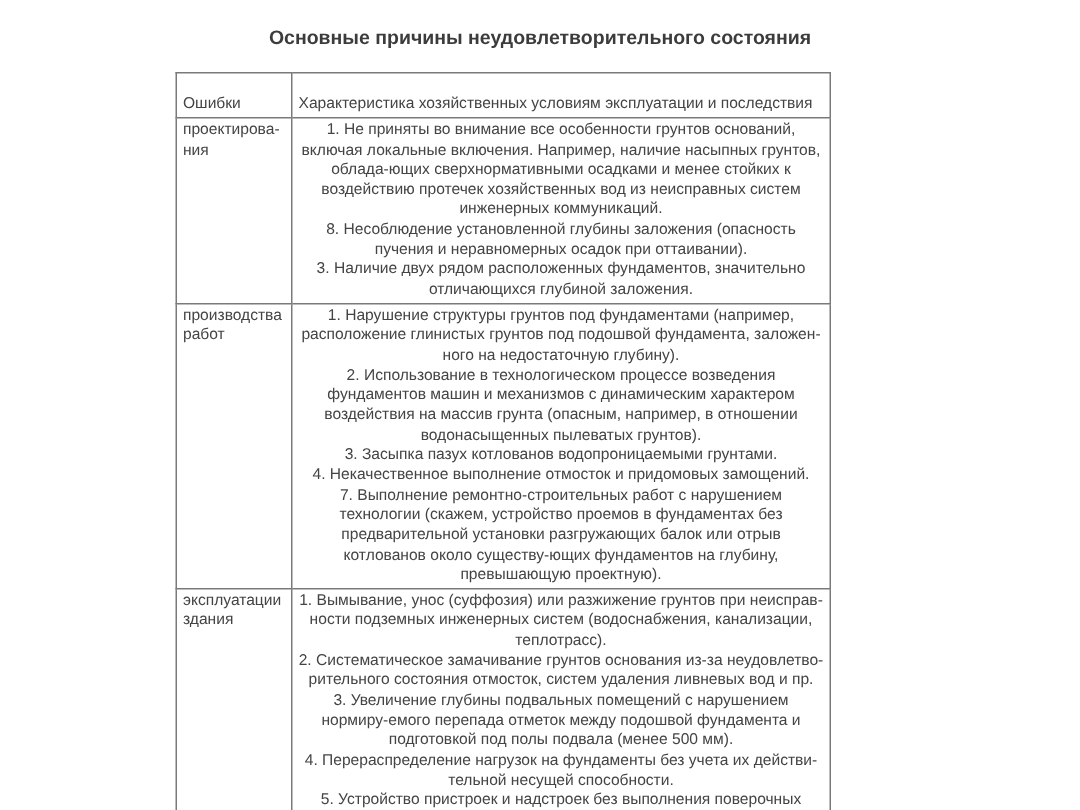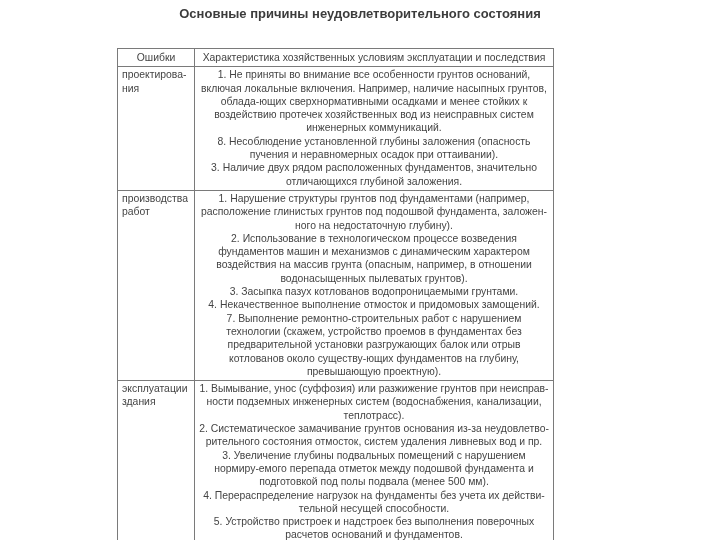--- a/index.html
+++ b/index.html
@@ -1,31 +1,31 @@
 <!DOCTYPE html>
 <html><head>
 <meta charset="utf-8">
 <style>
   html, body { margin: 0; padding: 0; }
   body {
     width: 720px; height: 540px; background: #ffffff; position: relative; overflow: hidden;
     font-family: "Liberation Sans", "DejaVu Sans", sans-serif; color: #3a3a3a;
   }
   .title {
-    position: absolute; left: 150px; width: 420px; top: 6px;
+    position: absolute; left: 150px; width: 420px; top: 17px;
     text-align: center; font-weight: bold; font-size: 13px; line-height: 16px; color: #3c3c3c;
   }
   table.grid {
     position: absolute; left: 117px; top: 48px; width: 437px;
     border-collapse: collapse; font-size: 10.4px; line-height: 13.3px; color: #444;
   }
   table.grid td, table.grid th {
     border: 1px solid #7a7a7a; vertical-align: top; padding: 1px 4px 2px 4px; font-weight: normal;
   }
-  table.grid th { text-align: center; padding-top: 2px; padding-bottom: 2px; }
+  table.grid th { text-align: left; padding-top: 14px; padding-bottom: 2px; }
   table.grid td.c1, table.grid th.c1 { width: 68px; }
   table.grid tr.last td { border-bottom: 1px solid #bdbdbd; }
   table.grid tr.last td.c2 { border-bottom: none; }
   .item { display: block; text-align: center; }
 </style>
 </head>
 <body>
 
 <div class="title">
   <div>Основные причины неудовлетворительного состояния</div>

